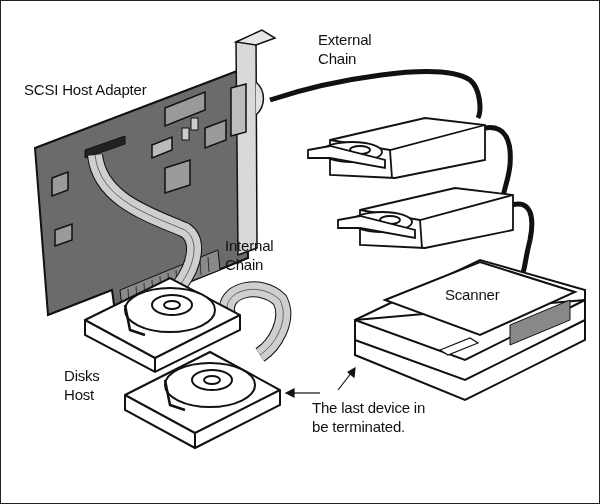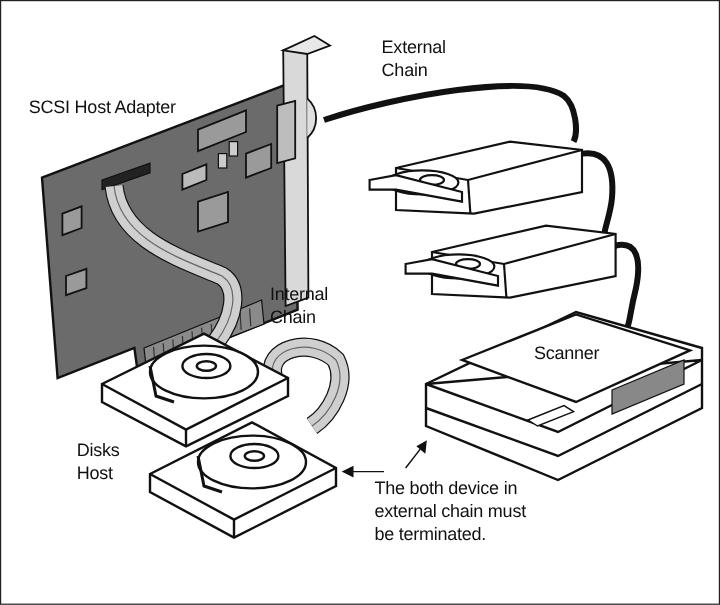--- a/index.html
+++ b/index.html
@@ -142,16 +142,15 @@
 </div>
 
 <div class="lbl" style="left:64px;top:366px;width:44px;">
   <div>Disks</div>
   <div>Host</div>
 </div>
 
 <div class="lbl" style="left:445px;top:285px;">Scanner</div>
 
 <div class="lbl" style="left:312px;top:398px;width:160px;line-height:19px;">
-  <div>The both device in</div>
-  <div>external chain must</div>
+  <div>The last device in</div>
   <div>be terminated.</div>
 </div>
 
 </body></html>

